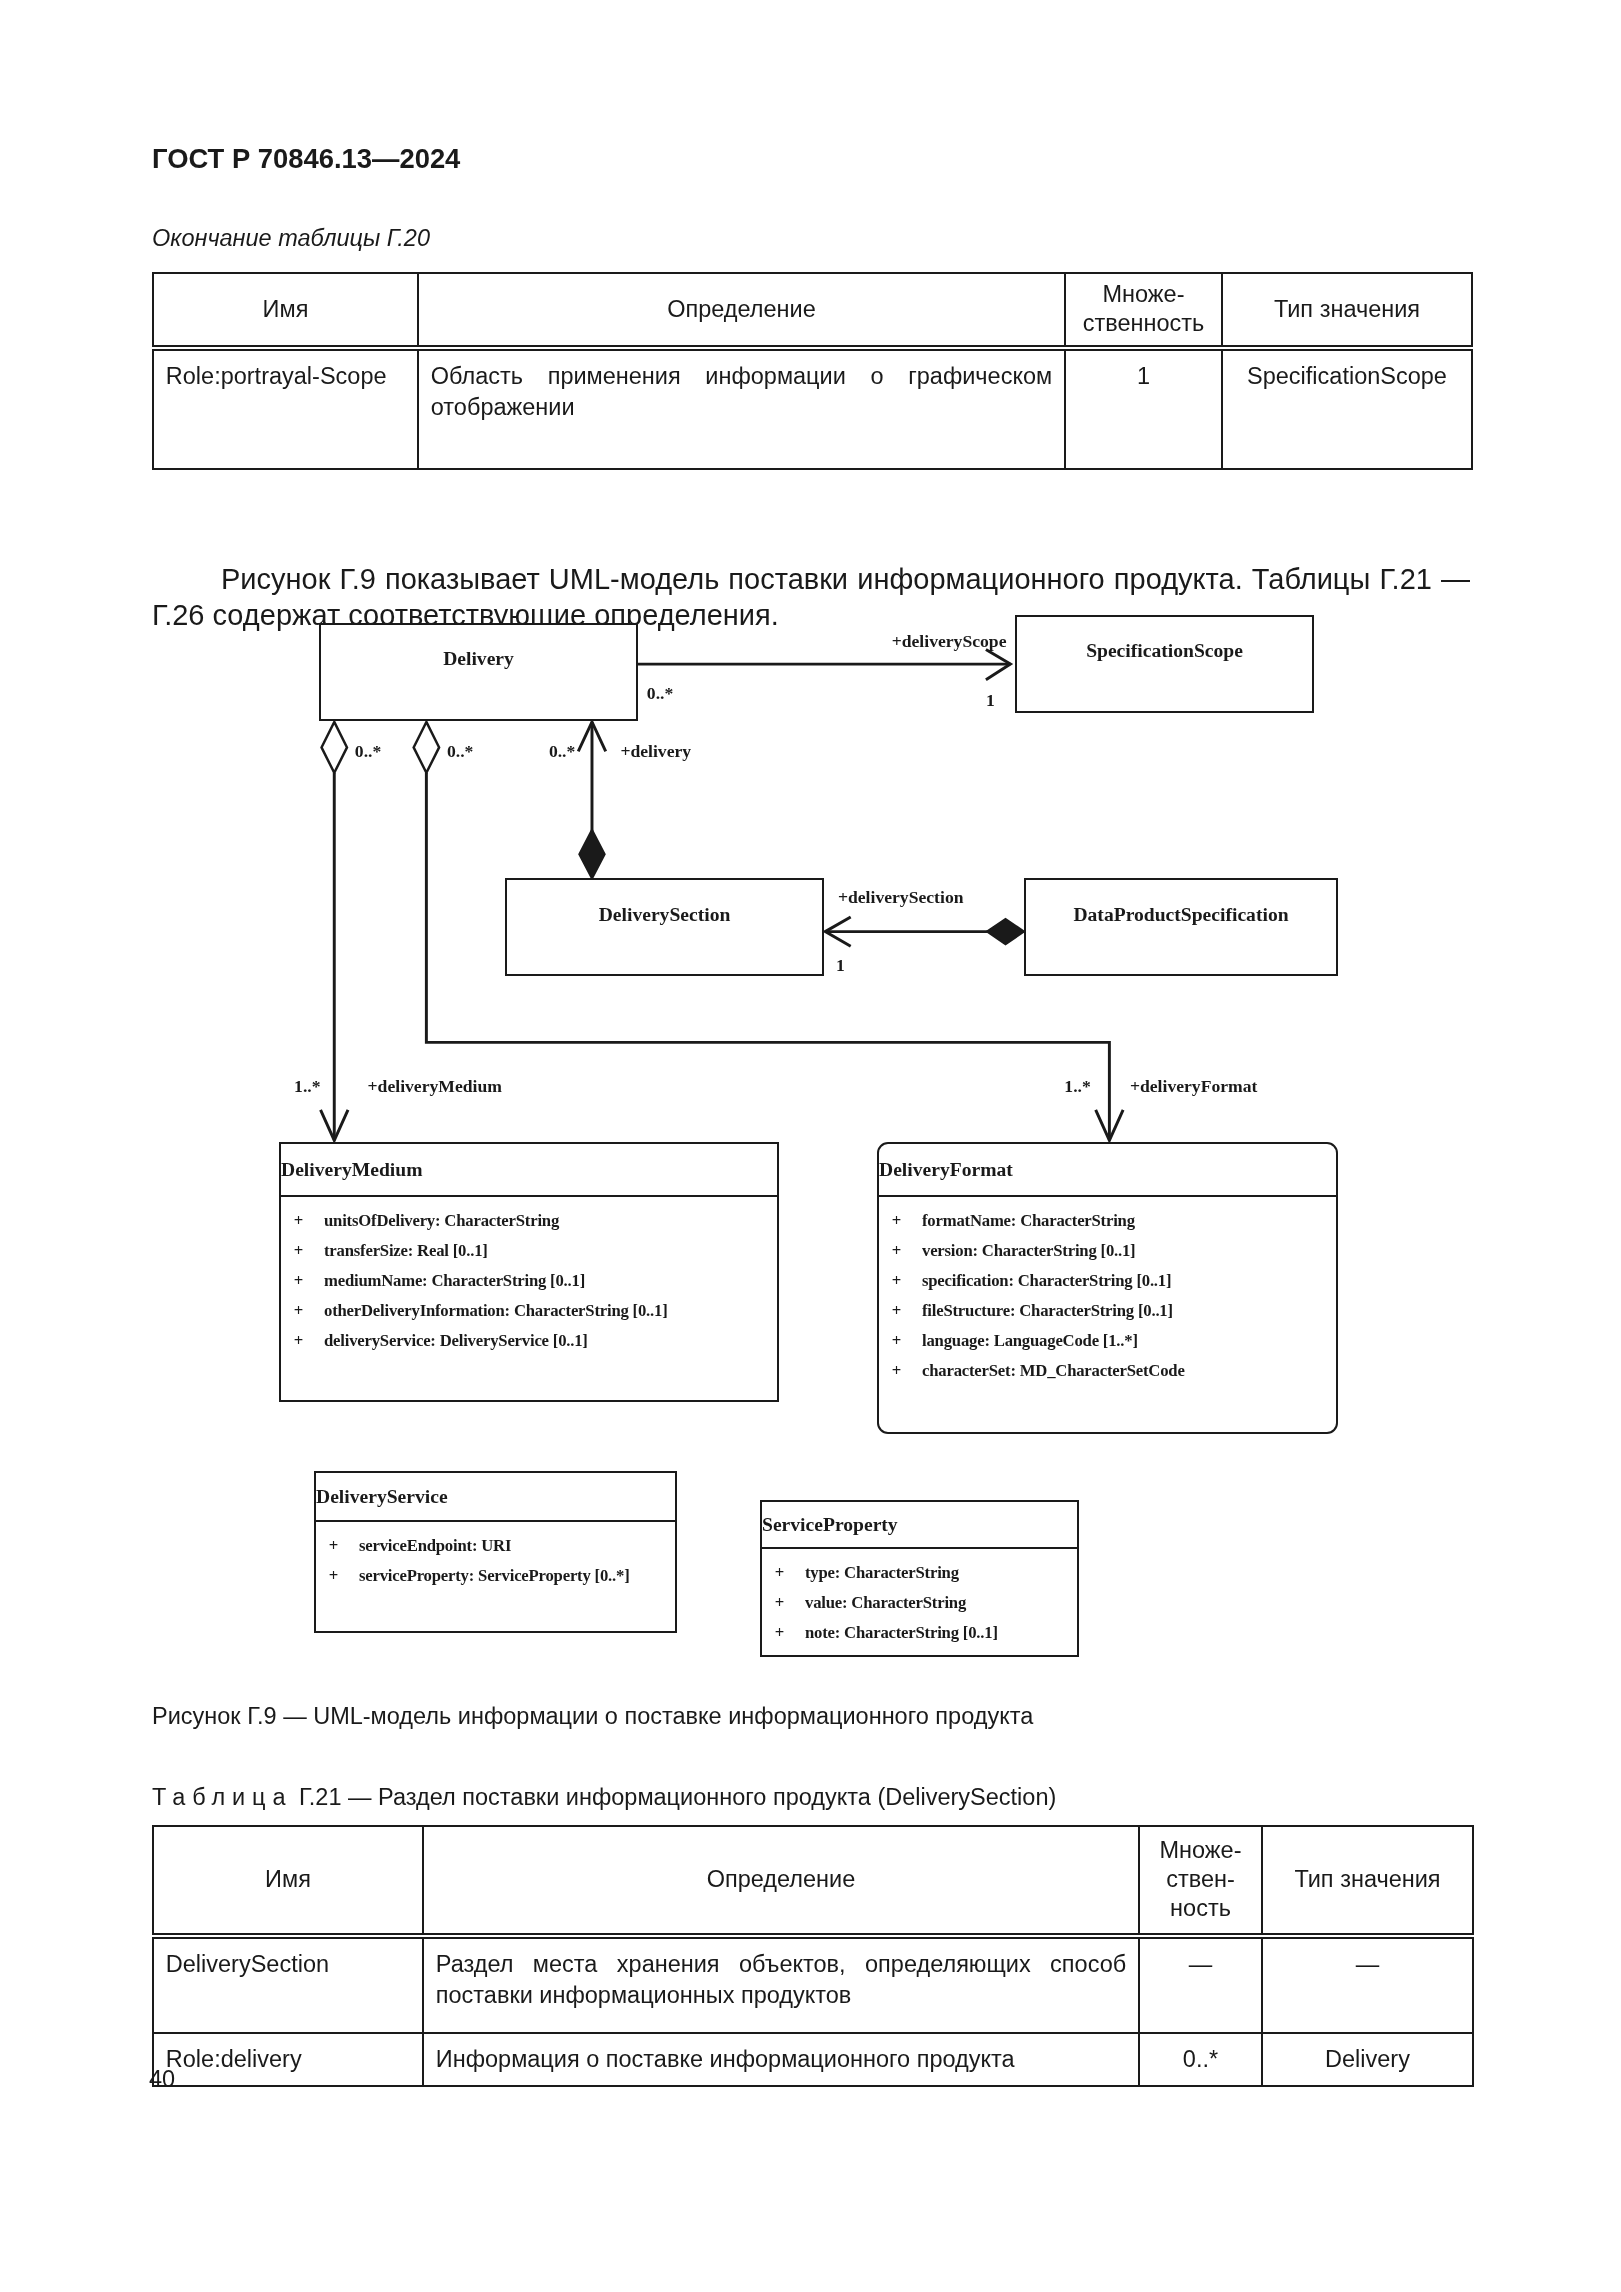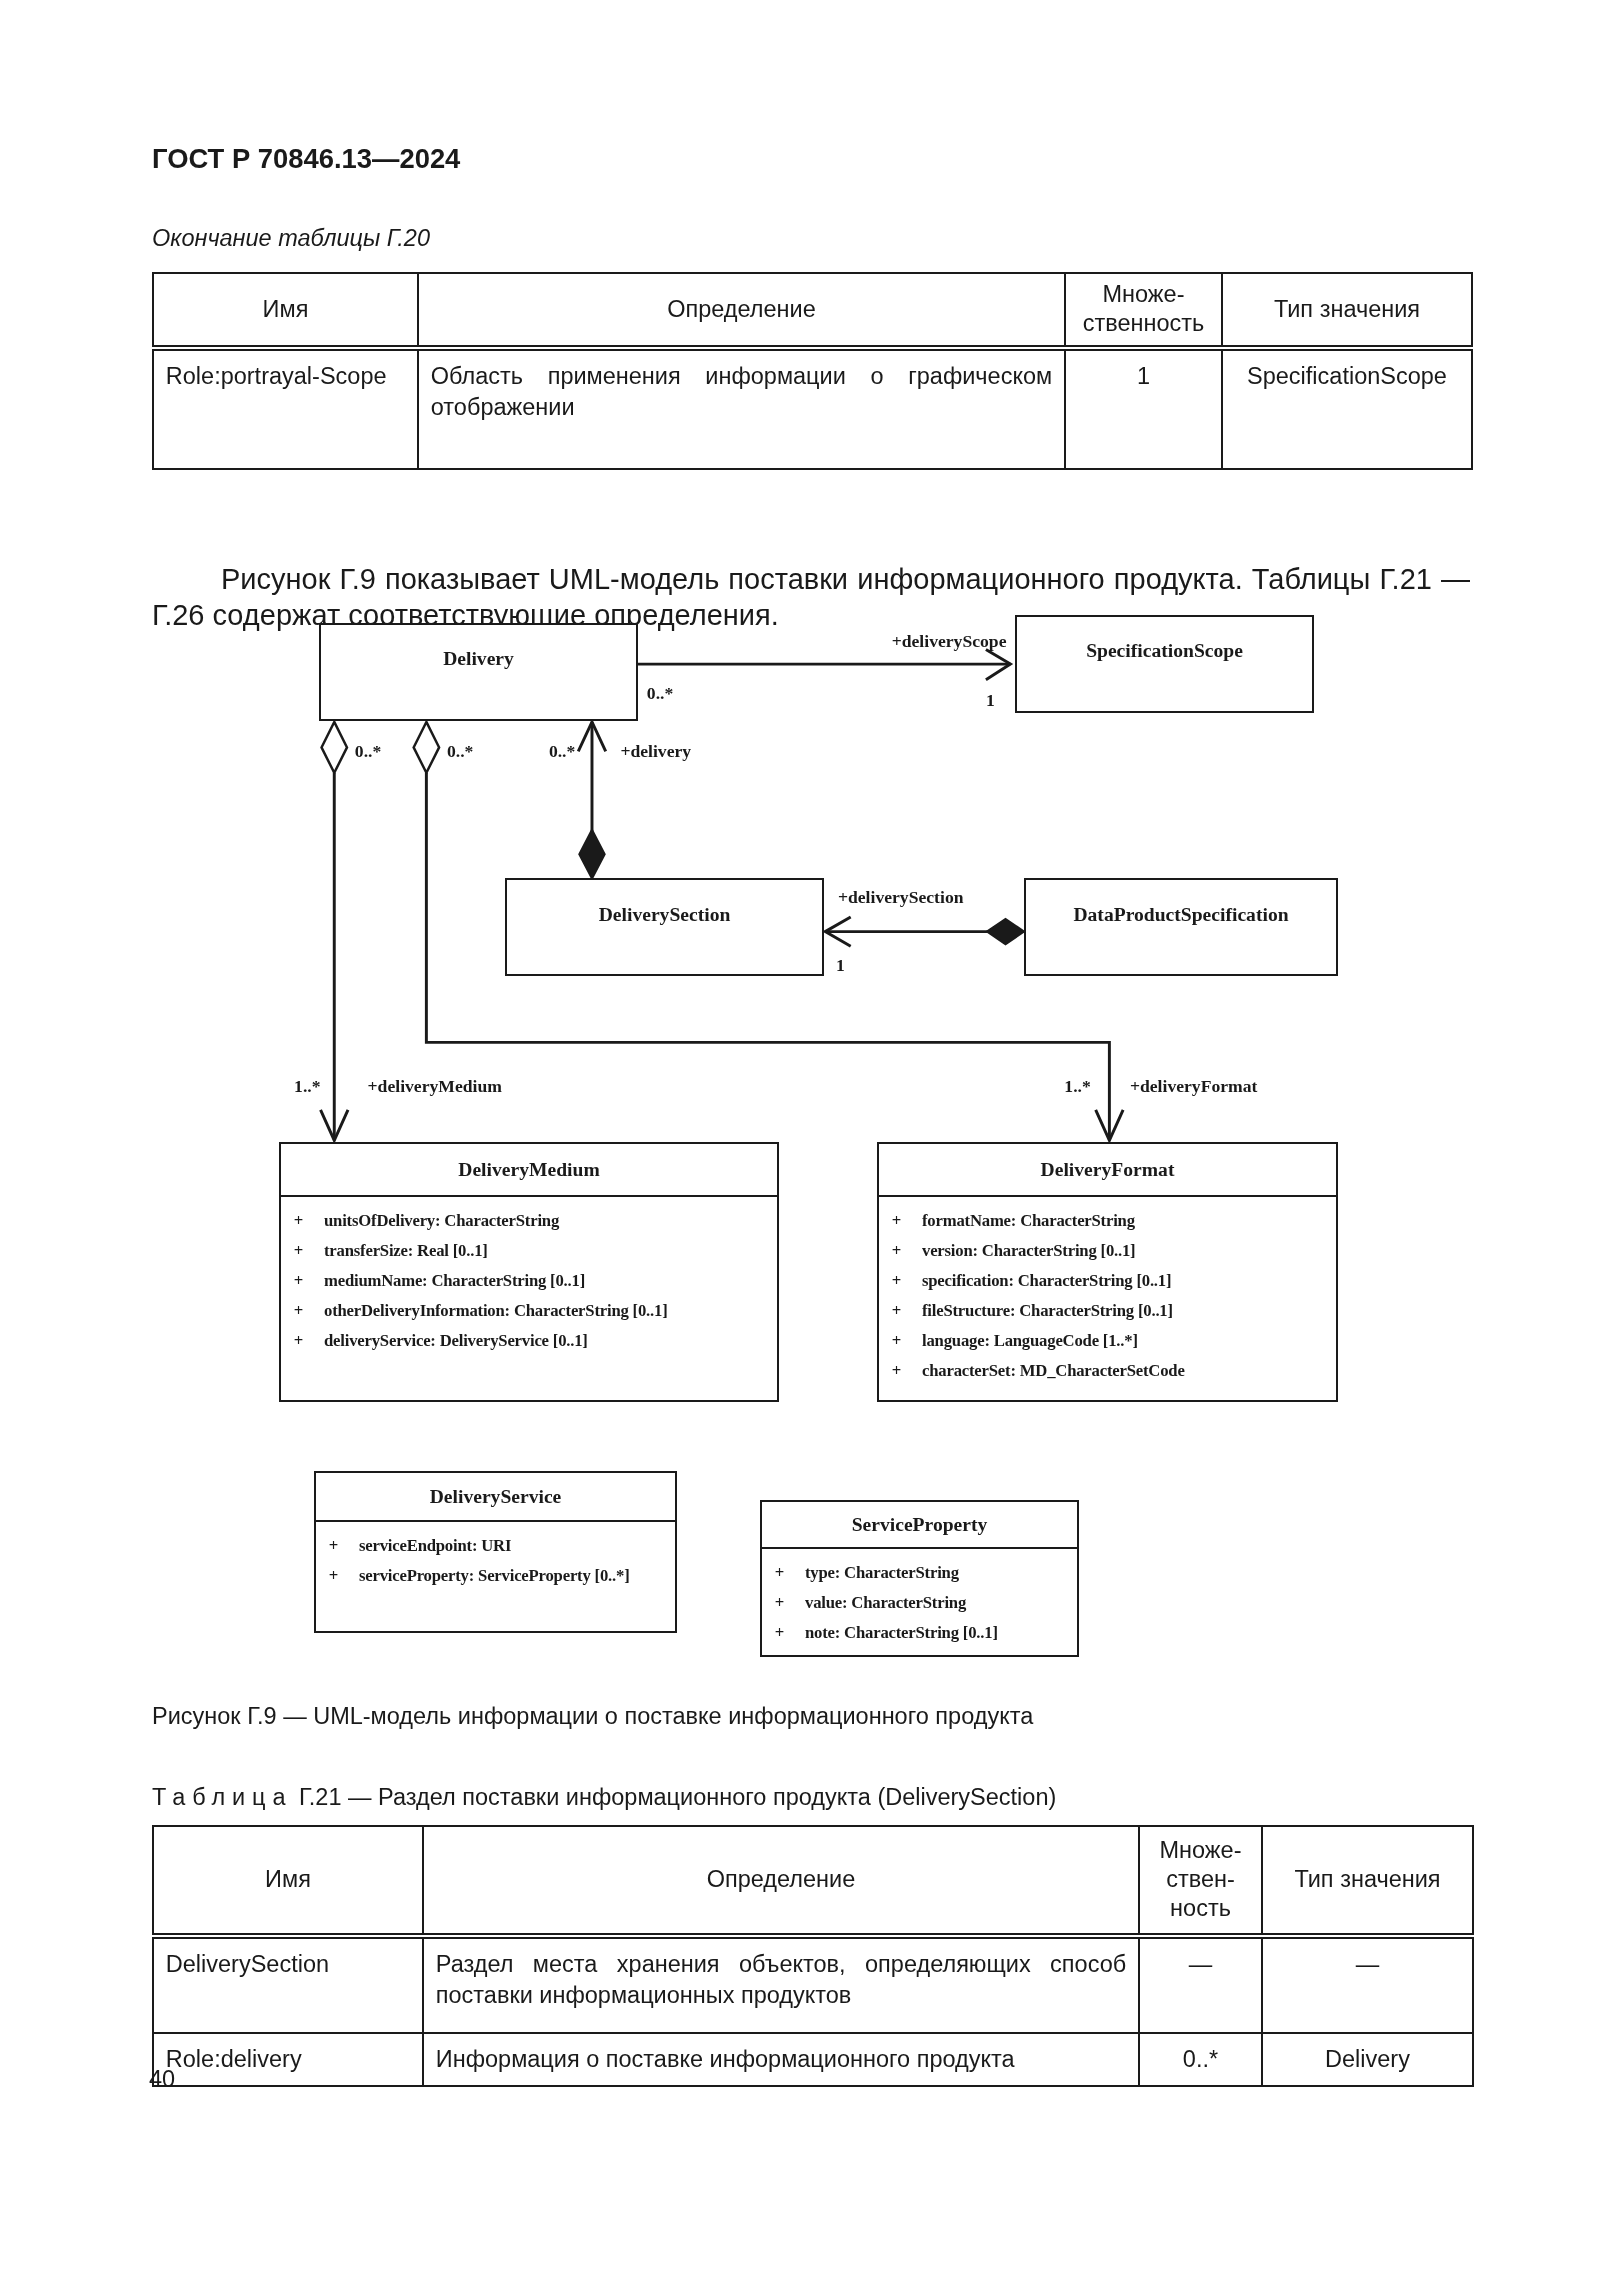--- a/index.html
+++ b/index.html
@@ -38,21 +38,21 @@
 
   
   .diagram { position:absolute; left:152px; top:608px; width:1318px; height:1049px; }
   .diagram svg { position:absolute; left:0; top:0; }
   .uml-box {
     position:absolute; box-sizing:border-box; border:2.9px solid #1a1a1a; background:#fff;
     font-family:"Liberation Serif", serif; font-weight:bold;
   }
   .uml-title { text-align:center; font-size:19.6px; }
   .uml-box.simple .uml-title { padding-top:23.5px; }
-  .uml-head { display:flex; align-items:center; justify-content:center; border-bottom:2.9px solid #1a1a1a; height:51px; }
+  .uml-head { display:flex; align-items:center; justify-content:flex-start; border-bottom:2.9px solid #1a1a1a; height:51px; }
   .uml-attrs { padding-top:8.8px; }
   .uml-attr { display:flex; font-size:16.7px; line-height:30px; letter-spacing:-0.2px; white-space:nowrap; }
   .uml-attr .plus { width:43px; padding-left:12.7px; box-sizing:border-box; flex:none; }
   .svg-label { font-family:"Liberation Serif", serif; font-weight:bold; font-size:18px; fill:#1a1a1a; }
   .conn { stroke:#1a1a1a; stroke-width:3; fill:none; }
   .diamond-open { fill:#ffffff; stroke:#1a1a1a; stroke-width:2.5; }
   .diamond-filled { fill:#1a1a1a; stroke:#1a1a1a; stroke-width:2; }
 
   .figure-caption { position:absolute; left:152px; top:1703px; width:1318px; text-align:left; font-size:23.5px; }
   .tbl-heading { position:absolute; left:152px; top:1784px; font-size:23.5px; }
@@ -185,21 +185,21 @@
             <span class="plus">+</span>
             <span>otherDeliveryInformation: CharacterString [0..1]</span>
           </div>
         <div class="uml-attr">
             <span class="plus">+</span>
             <span>deliveryService: DeliveryService [0..1]</span>
           </div>
       </div>
     </div>
 
-    <div class="uml-box" style="left:725px; top:534px; width:461px; height:260px;">
+    <div class="uml-box" style="left:725px; top:534px; width:461px; height:292px;border-radius:11px;">
       <div class="uml-head">
         <div class="uml-title">DeliveryFormat</div>
       </div>
       <div class="uml-attrs">
         <div class="uml-attr">
             <span class="plus">+</span>
             <span>formatName: CharacterString</span>
           </div>
         <div class="uml-attr">
             <span class="plus">+</span>

